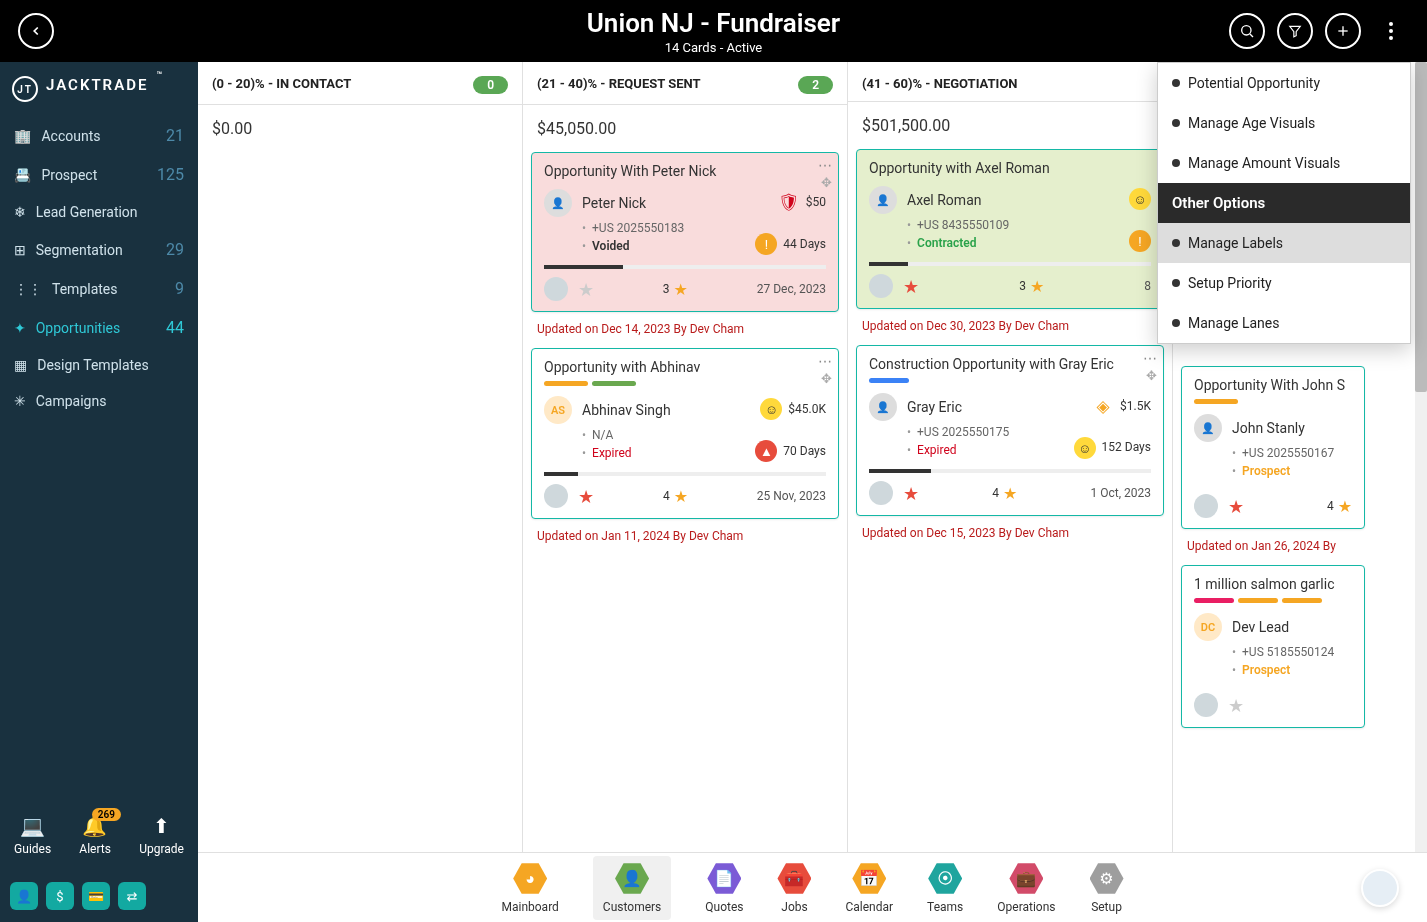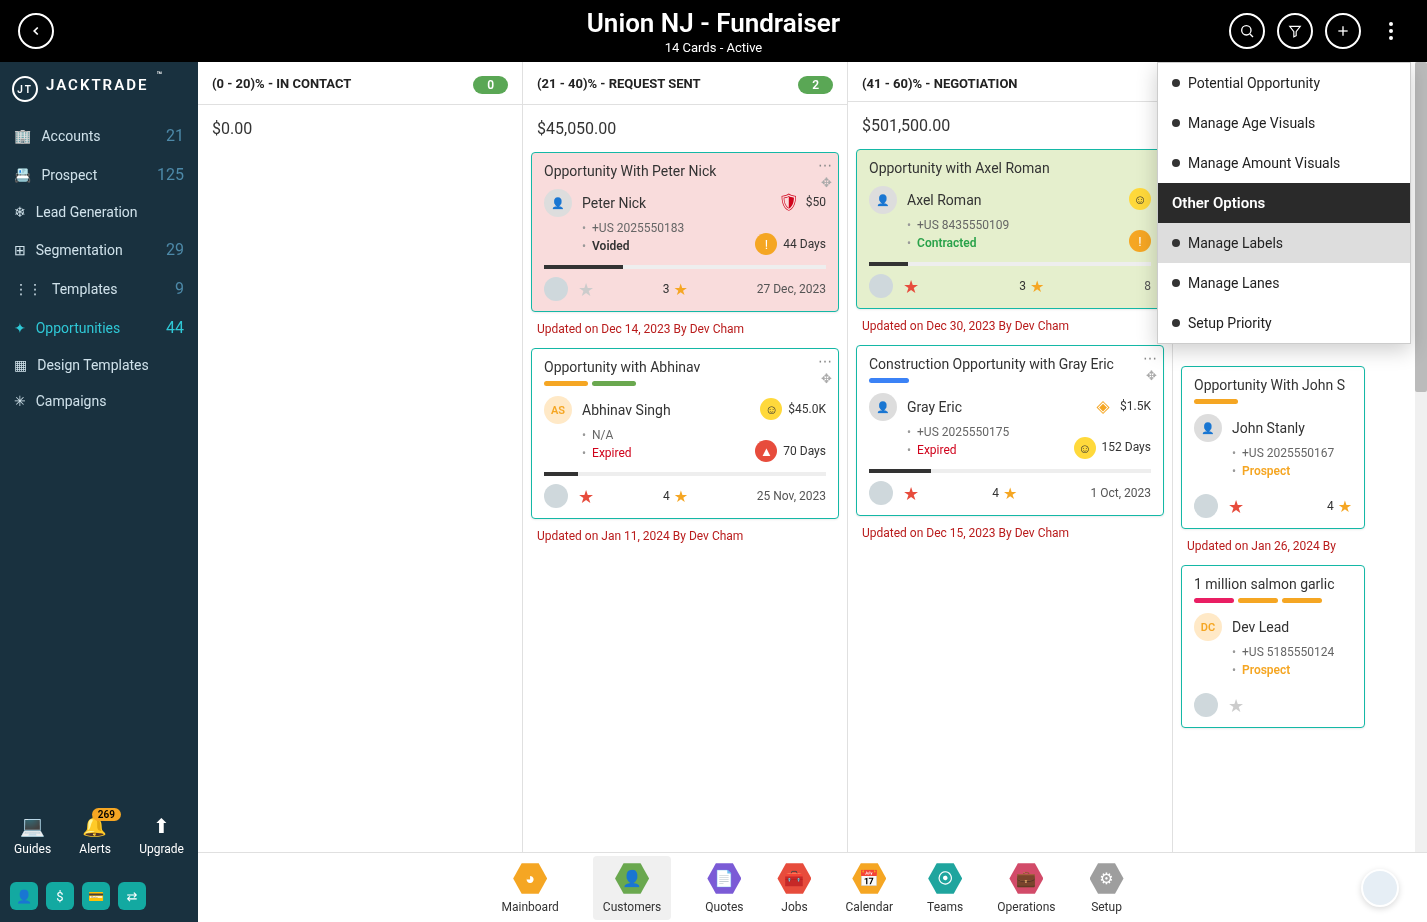--- a/index.html
+++ b/index.html
@@ -483,25 +483,25 @@
           <span class="dd-bullet"></span>
           <span>Manage Amount Visuals</span>
         </div>
       <div class="dd-section">Other Options</div>
       <div class="dd-item hov">
           <span class="dd-bullet"></span>
           <span>Manage Labels</span>
         </div>
       <div class="dd-item">
           <span class="dd-bullet"></span>
-          <span>Manage Lanes</span>
+          <span>Setup Priority</span>
         </div>
       <div class="dd-item">
           <span class="dd-bullet"></span>
-          <span>Setup Priority</span>
+          <span>Manage Lanes</span>
         </div>
     </div>
 
     <div class="scrollbar-track">
       <div class="scrollbar-thumb" style="top:0;height:330px"></div>
     </div>
 
     <div class="bottombar">
       <div class="bb-item"><div class="bb-hex" style="background:#f5a623">◕</div><span>Mainboard</span></div>
       <div class="bb-item active"><div class="bb-hex" style="background:#6aa84f">👤</div><span>Customers</span></div>

